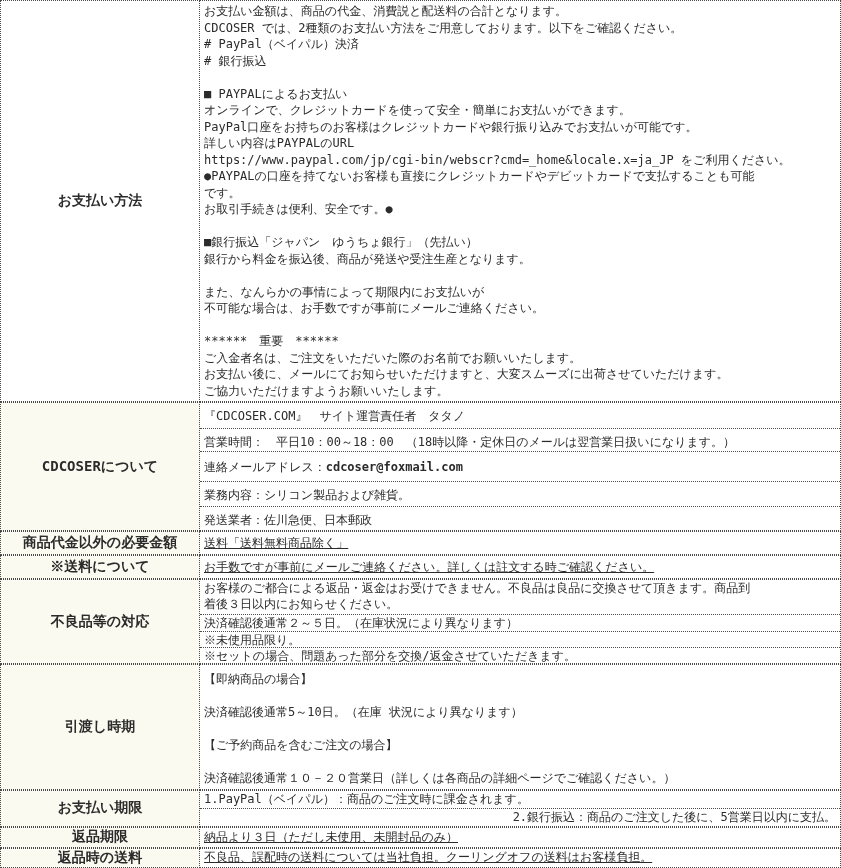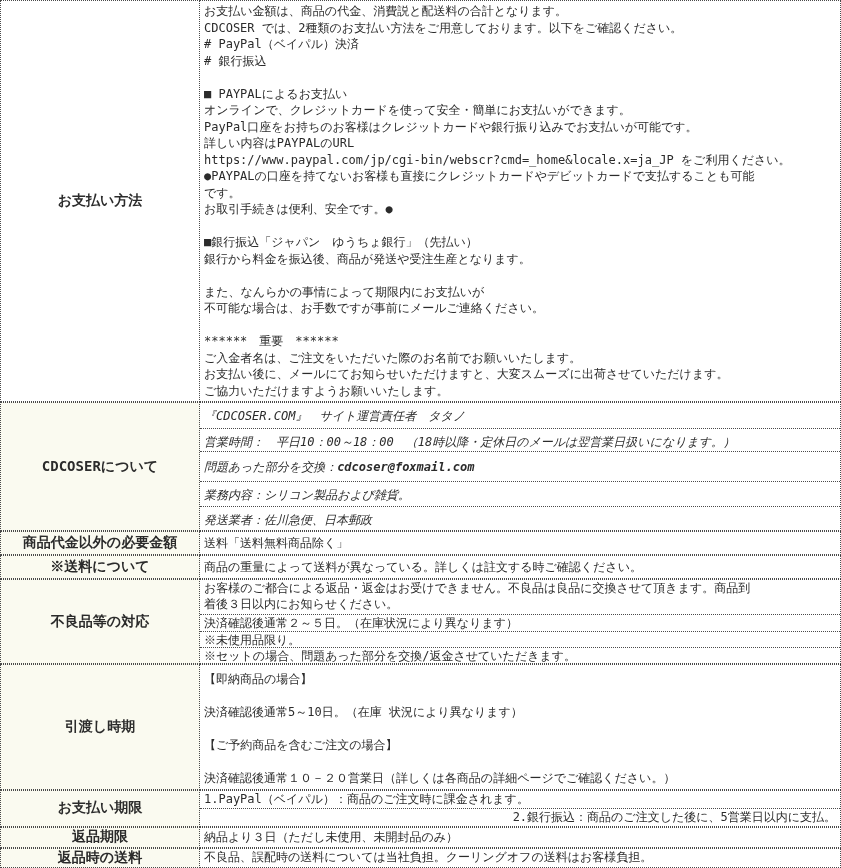--- a/index.html
+++ b/index.html
@@ -57,38 +57,38 @@
   tr.row-payment-method th, tr.row-payment-method td { height: 398px; }
   tr.row-about th, tr.row-about td { height: 129px; }
   tr.row-extra-fees th, tr.row-extra-fees td { height: 24px; }
   tr.row-shipping-note th, tr.row-shipping-note td { height: 24px; margin-top: 28px; }
   tr.row-defects th, tr.row-defects td { height: 85px; }
   tr.row-delivery th, tr.row-delivery td { height: 125px; }
   tr.row-deadline th, tr.row-deadline td { height: 37px; }
   tr.row-return-deadline th, tr.row-return-deadline td { height: 21px; }
   tr.row-return-shipping th, tr.row-return-shipping td { height: 19px; }
   
-  .about-sub { padding: 5px 4px 0; line-height: 16px; font-style: italic; }
+  .about-sub { padding: 5px 4px 0; line-height: 16px; }
   .about-sub-1 { height: 26px; }
   .about-sub-2 { height: 23px; }
   .about-sub-3 { height: 30px; padding-top: 7px; }
   .about-sub-4 { height: 25px; }
   .about-sub-5 { height: 23px; }
   .email { font-weight: bold; }
   
   .defects-sub { padding: 1px 4px 0; line-height: 15.5px; }
   .defects-sub-1 { height: 35px; font-family: Liberation Serif, serif; }
   .defects-sub-2 { height: 17px; }
   .defects-sub-3 { height: 16px; }
   .defects-sub-4 { height: 14px; }
   
   .deadline-sub { padding: 1px 4px 0; line-height: 15.5px; }
   .deadline-sub-1 { height: 18px; }
   .deadline-sub-2 { height: 17px; text-align: right; }
-  .single-line { padding: 4px 4px 0; line-height: 15.5px; }
+  .single-line { padding: 4px 4px 0; line-height: 15.5px; text-decoration: underline; }
   .delivery-text { padding-top: 6px; }
   .footer-bar {
     width: 841px;
     height: 6px;
     background: #15151a;
   }
 </style>
 </head>
 <body>
 
@@ -122,37 +122,37 @@
 お支払い後に、メールにてお知らせいただけますと、大変スムーズに出荷させていただけます。
 ご協力いただけますようお願いいたします。</div>
     </td>
   </tr>
 
   <tr class="row-about">
     <th>CDCOSERについて</th>
     <td>
       <div class="sub about-sub about-sub-1">『CDCOSER.COM』　サイト運営責任者　タタノ</div>
       <div class="sub about-sub about-sub-2">営業時間：　平日10：00～18：00　（18時以降・定休日のメールは翌営業日扱いになります。）</div>
-      <div class="sub about-sub about-sub-3"><span>問題あった部分を交換：</span><b class="email">cdcoser@foxmail.com</b></div>
+      <div class="sub about-sub about-sub-3"><span>連絡メールアドレス：</span><b class="email">cdcoser@foxmail.com</b></div>
       <div class="sub about-sub about-sub-4">業務内容：シリコン製品および雑貨。</div>
       <div class="sub about-sub about-sub-5">発送業者：佐川急便、日本郵政</div>
     </td>
   </tr>
 
   <tr class="row-extra-fees">
     <th>商品代金以外の必要金額</th>
     <td>
       <div class="single-line">送料「送料無料商品除く」</div>
     </td>
   </tr>
 
   <tr class="row-shipping-note">
     <th>※送料について</th>
     <td>
-      <div class="single-line">商品の重量によって送料が異なっている。詳しくは註文する時ご確認ください。</div>
+      <div class="single-line">お手数ですが事前にメールご連絡ください。詳しくは註文する時ご確認ください。</div>
     </td>
   </tr>
 
   <tr class="row-defects">
     <th>不良品等の対応</th>
     <td>
       <div class="sub defects-sub defects-sub-1">お客様のご都合による返品・返金はお受けできません。不良品は良品に交換させて頂きます。商品到
 着後３日以内にお知らせください。</div>
       <div class="sub defects-sub defects-sub-2">決済確認後通常２～５日。（在庫状況により異なります）</div>
       <div class="sub defects-sub defects-sub-3">※未使用品限り。</div>

